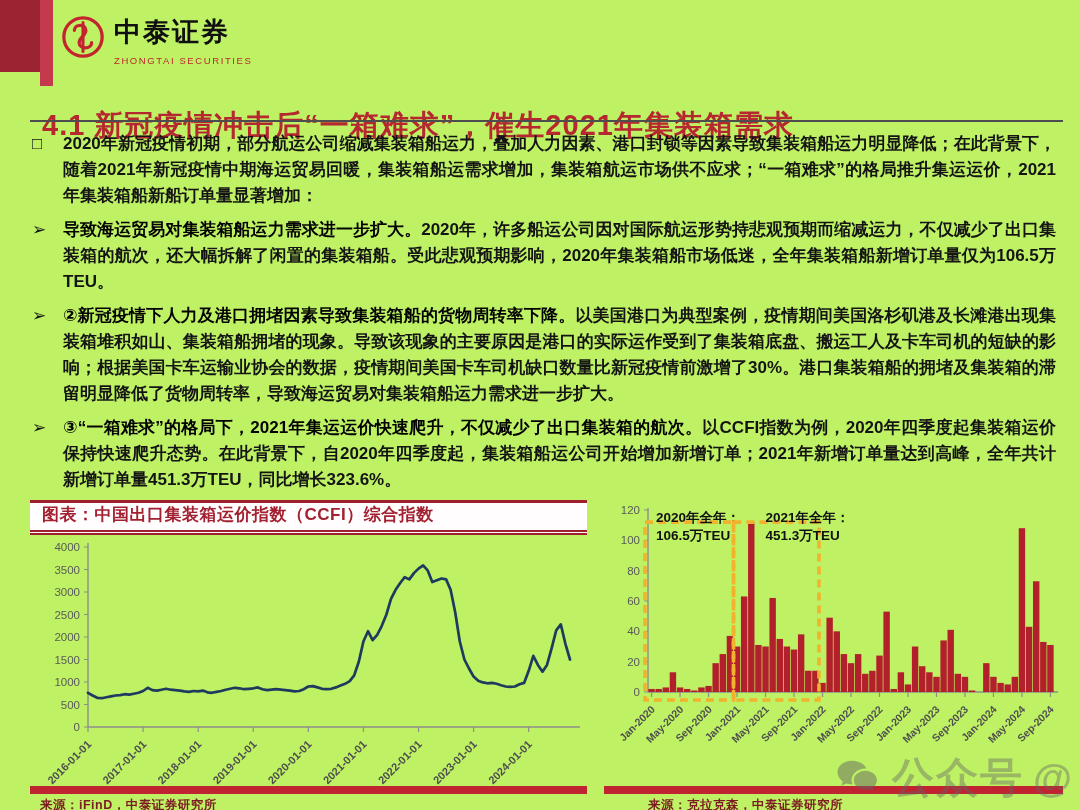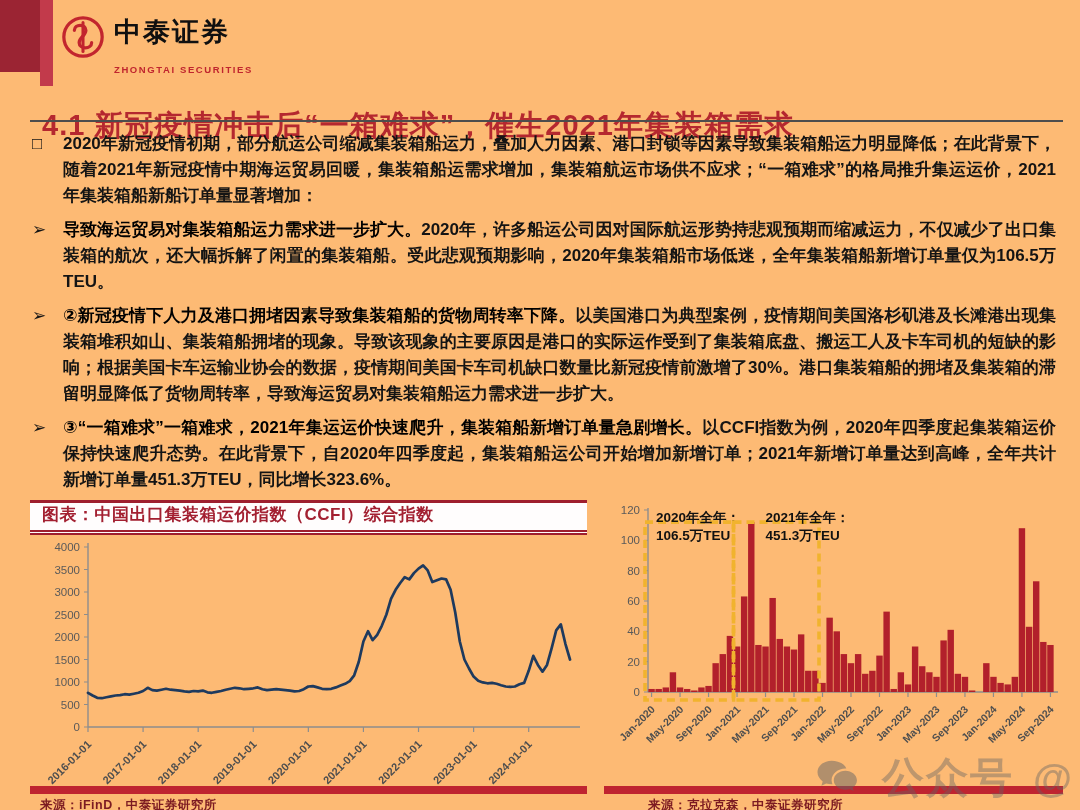--- a/index.html
+++ b/index.html
@@ -1,28 +1,28 @@
 <!DOCTYPE html>
 <html><head>
 <meta charset="utf-8">
 <style>
   html,body{margin:0;padding:0;background:#e8e8e8;}
   *{box-sizing:border-box;}
   #slide{
-    position:relative;width:1080px;height:810px;background:#fdba74;overflow:hidden;
+    position:relative;width:1080px;height:810px;background:#bef264;overflow:hidden;
     font-family:"Liberation Sans","DejaVu Sans",sans-serif;color:#141414;
   }
   
   .corner-dark{position:absolute;left:0;top:0;width:40px;height:72px;background:#9b2433;}
   .corner-light{position:absolute;left:40px;top:0;width:13px;height:86px;background:#c23a4b;}
   
   .brand{position:absolute;left:60px;top:14px;display:flex;align-items:flex-start;}
   .brand-logo{width:46px;height:46px;margin-right:8px;}
   .brand-cn{font-size:27px;font-weight:800;color:#101010;letter-spacing:2px;line-height:30px;margin-top:3px;}
-  .brand-en{font-size:9.5px;font-weight:700;color:#c0252e;letter-spacing:1.6px;margin-top:17px;}
+  .brand-en{font-size:9.5px;font-weight:400;color:#c0252e;letter-spacing:1.6px;margin-top:8px;}
   
   .page-title{position:absolute;left:42px;top:78px;width:1010px;font-size:29px;font-weight:800;color:#b5282f;letter-spacing:1px;margin-top:28px;}
   .title-rule{position:absolute;left:30px;top:120px;width:1033px;height:2px;background:#4d4d4d;}
   
   .body-text{position:absolute;left:30px;top:131px;width:1026px;}
   .para{position:relative;padding-left:33px;margin:0 0 8px 0;font-size:17px;line-height:26px;font-weight:700;color:#141414;text-align:justify;}
   .para .bullet{position:absolute;left:2px;top:0;font-weight:800;}
   .para .lead{font-weight:900;color:#000;}
   
   .chart-box{position:absolute;top:500px;}
@@ -32,21 +32,21 @@
     padding:0 6px 4px 12px;font-size:17px;font-weight:800;color:#a32031;letter-spacing:0.5px;white-space:nowrap;overflow:hidden;}
   .chart-body{position:relative;width:100%;height:249px;}
   svg.chart{position:absolute;left:0;top:0;overflow:visible;font-family:"Liberation Sans","DejaVu Sans",sans-serif;}
   .bottom-bar{position:absolute;top:786px;height:8px;background:#bf2430;}
   .bottom-bar.left{left:30px;width:557px;}
   .bottom-bar.right{left:604px;width:459px;}
   .source{position:absolute;top:797px;font-size:12.5px;font-weight:700;color:#7c1b22;letter-spacing:0.5px;}
   .source.left{left:40px;}
   .source.right{left:648px;}
   
-  .watermark{position:absolute;right:6px;bottom:4px;display:flex;align-items:center;gap:19px;
+  .watermark{position:absolute;right:6px;bottom:4px;display:flex;align-items:center;gap:9px;
     color:rgba(100,100,100,0.42);font-size:42px;font-weight:800;z-index:6;letter-spacing:2px;pointer-events:none;}
   .watermark svg{opacity:0.55;}
   .wm-at{font-size:40px;font-weight:700;}
 </style>
 </head>
 <body>
 
 <div id="slide">
 
   <div class="corner-dark"></div>
@@ -71,21 +71,21 @@
     <p class="para">
       <span class="bullet">□</span><span class="lead"></span><span>2020年新冠疫情初期，部分航运公司缩减集装箱船运力，叠加人力因素、港口封锁等因素导致集装箱船运力明显降低；在此背景下，随着2021年新冠疫情中期海运贸易回暖，集装箱船运需求增加，集装箱航运市场供不应求；“一箱难求”的格局推升集运运价，2021年集装箱船新船订单量显著增加：</span>
     </p>
     <p class="para">
       <span class="bullet">➢</span><span class="lead">导致海运贸易对集装箱船运力需求进一步扩大。</span><span>2020年，许多船运公司因对国际航运形势持悲观预期而缩减运力，不仅减少了出口集装箱的航次，还大幅拆解了闲置的集装箱船。受此悲观预期影响，2020年集装箱船市场低迷，全年集装箱船新增订单量仅为106.5万TEU。</span>
     </p>
     <p class="para">
       <span class="bullet">➢</span><span class="lead">②新冠疫情下人力及港口拥堵因素导致集装箱船的货物周转率下降。</span><span>以美国港口为典型案例，疫情期间美国洛杉矶港及长滩港出现集装箱堆积如山、集装箱船拥堵的现象。导致该现象的主要原因是港口的实际运作受到了集装箱底盘、搬运工人及卡车司机的短缺的影响；根据美国卡车运输业协会的数据，疫情期间美国卡车司机缺口数量比新冠疫情前激增了30%。港口集装箱船的拥堵及集装箱的滞留明显降低了货物周转率，导致海运贸易对集装箱船运力需求进一步扩大。</span>
     </p>
     <p class="para">
-      <span class="bullet">➢</span><span class="lead">③“一箱难求”一箱难求，2021年集运运价快速爬升，集装箱船新增订单量急剧增长。</span><span>以CCFI指数为例，2020年四季度起集装箱运价保持快速爬升态势。在此背景下，自2020年四季度起，集装箱船运公司开始增加新增订单；2021年新增订单量达到高峰，全年共计新增订单量451.3万TEU，同比增长323.6%。</span>
+      <span class="bullet">➢</span><span class="lead">③“一箱难求”的格局下，2021年集运运价快速爬升，不仅减少了出口集装箱的航次。</span><span>以CCFI指数为例，2020年四季度起集装箱运价保持快速爬升态势。在此背景下，自2020年四季度起，集装箱船运公司开始增加新增订单；2021年新增订单量达到高峰，全年共计新增订单量451.3万TEU，同比增长323.6%。</span>
     </p>
   </div>
 
   <div class="chart-box left">
     <div class="chart-header">图表：中国出口集装箱运价指数（CCFI）综合指数</div>
     <div class="chart-body">
       <svg id="ccfi-svg" class="chart" width="557" height="249" viewBox="0 0 557 249">
           <line x1="54" y1="192" x2="58" y2="192" stroke="#8d8d8d" stroke-width="1"></line>
           <text x="50" y="196" text-anchor="end" fill="#5a5a5a" font-size="11.5">0</text>
           <line x1="54" y1="169.5" x2="58" y2="169.5" stroke="#8d8d8d" stroke-width="1"></line>

